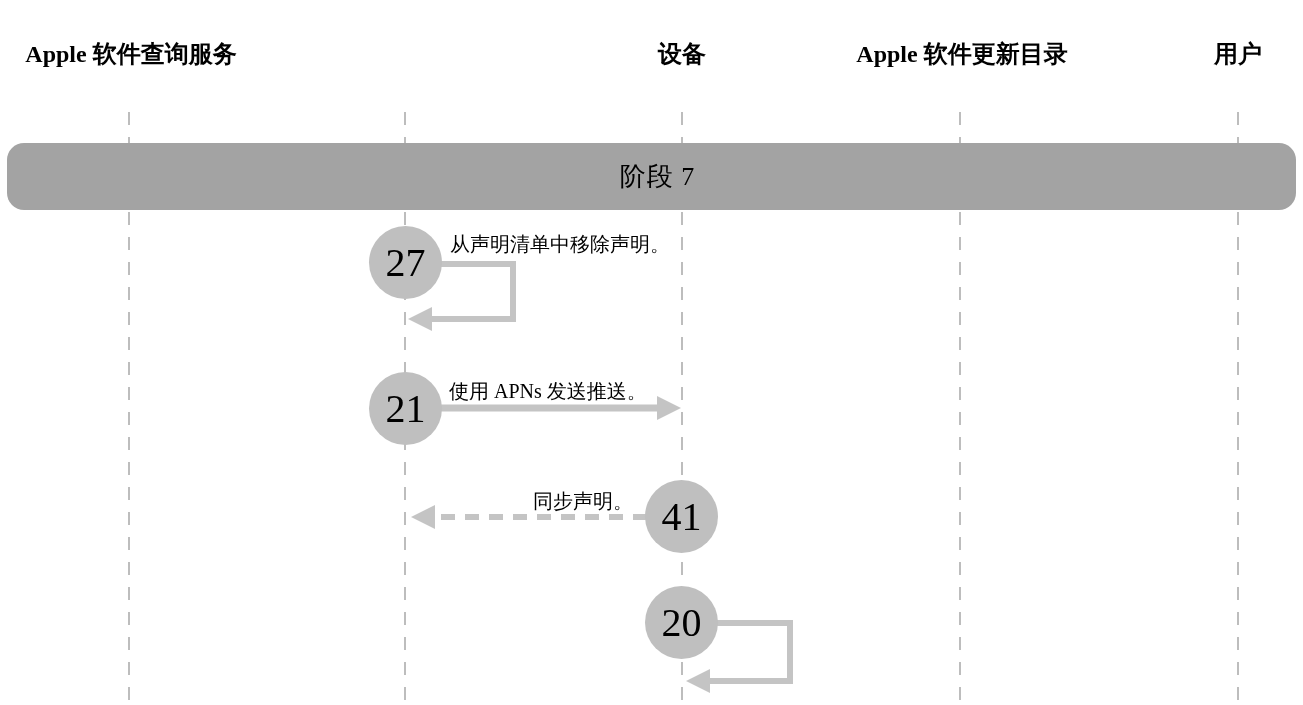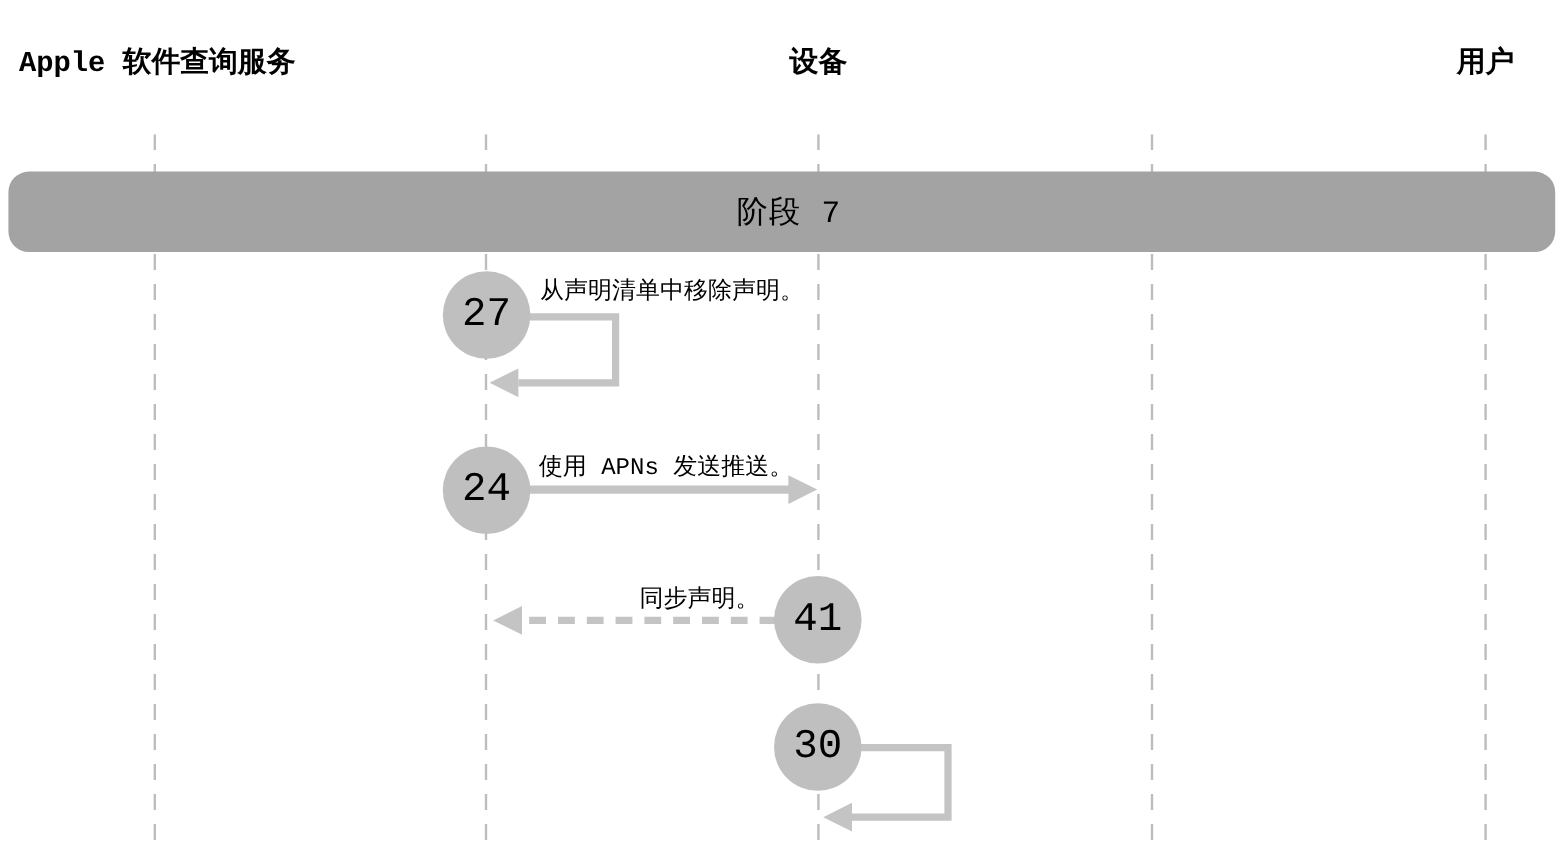--- a/index.html
+++ b/index.html
@@ -1,20 +1,20 @@
 <!DOCTYPE html>
 <html><head>
 <meta charset="utf-8">
 <style>
   html,body{margin:0;padding:0;background:#fff;}
   #stage{
     position:relative;
     width:1303px;height:705px;
     background:#ffffff;
-    font-family:Liberation Mono, monospace;
+    font-family:Liberation Serif, serif;
     color:#000;
     overflow:hidden;
     text-align:right;
   }
   
   .lifeline{
     position:absolute;top:112px;height:593px;width:2px;
     background:repeating-linear-gradient(to bottom,#bdbdbd 0 13px,transparent 13px 25px);
     z-index:0;
   }
@@ -47,21 +47,21 @@
   .arrow-svg{position:absolute;z-index:1;overflow:visible;}
   #arrow-27{left:402px;top:255px;}
   #arrow-28{left:434px;top:393px;}
   #arrow-29{left:402px;top:502px;}
   #arrow-30{left:679px;top:614px;}
   
   .step-circle{
     position:absolute;width:73px;height:73px;border-radius:50%;
     background:#BFBFBF;
     display:flex;align-items:center;justify-content:center;
-    font-size:34px;font-weight:500;line-height:1;
+    font-size:40px;font-weight:500;line-height:1;
     z-index:3;
   }
   #circle-27{left:369px;top:226px;}
   #circle-28{left:369px;top:372px;}
   #circle-29{left:645px;top:480px;}
   #circle-30{left:645px;top:586px;}
   
   .step-label{
     position:absolute;white-space:nowrap;
     font-size:20px;font-weight:400;line-height:24px;
@@ -78,20 +78,21 @@
 <div id="stage">
 
   <div class="lifeline" id="lifeline-1"></div>
   <div class="lifeline" id="lifeline-2"></div>
   <div class="lifeline" id="lifeline-3"></div>
   <div class="lifeline" id="lifeline-4"></div>
   <div class="lifeline" id="lifeline-5"></div>
 
   <div class="lane-header" id="lane-header-1">Apple 软件查询服务</div>
   <div class="lane-header" id="lane-header-3">设备</div>
+  <div class="lane-header" id="lane-header-4">Apple 软件更新目录</div>
   <div class="lane-header" id="lane-header-5">用户</div>
 
   <div id="phase-banner">
     <span class="phase-label">阶段 7</span>
   </div>
 
   <svg class="arrow-svg" id="arrow-27" width="135" height="82" viewBox="0 0 135 82">
     <path d="M3 9 H111 V64 H30" fill="none" stroke-width="6" stroke="#C4C4C4"></path>
     <polygon points="6,64 30,52 30,76" fill="#C4C4C4"></polygon>
   </svg>
@@ -105,21 +106,21 @@
     <line x1="245" y1="15" x2="33" y2="15" stroke-width="6" stroke-dasharray="14 10" stroke="#C4C4C4"></line>
     <polygon points="9,15 33,3 33,27" fill="#C4C4C4"></polygon>
   </svg>
 
   <svg class="arrow-svg" id="arrow-30" width="135" height="84" viewBox="0 0 135 84">
     <path d="M3 9 H111 V67 H31" fill="none" stroke-width="6" stroke="#C4C4C4"></path>
     <polygon points="7,67 31,55 31,79" fill="#C4C4C4"></polygon>
   </svg>
 
   <div class="step-circle" id="circle-27">27</div>
-  <div class="step-circle" id="circle-28">24</div>
+  <div class="step-circle" id="circle-28">21</div>
   <div class="step-circle" id="circle-29">41</div>
-  <div class="step-circle" id="circle-30">30</div>
+  <div class="step-circle" id="circle-30">20</div>
 
   <div class="step-label" id="label-28">使用 APNs 发送推送。</div>
   <div class="step-label" id="label-27">从声明清单中移除声明。</div>
   <div class="step-label" id="label-29">同步声明。</div>
 
 </div>
 
 </body></html>

